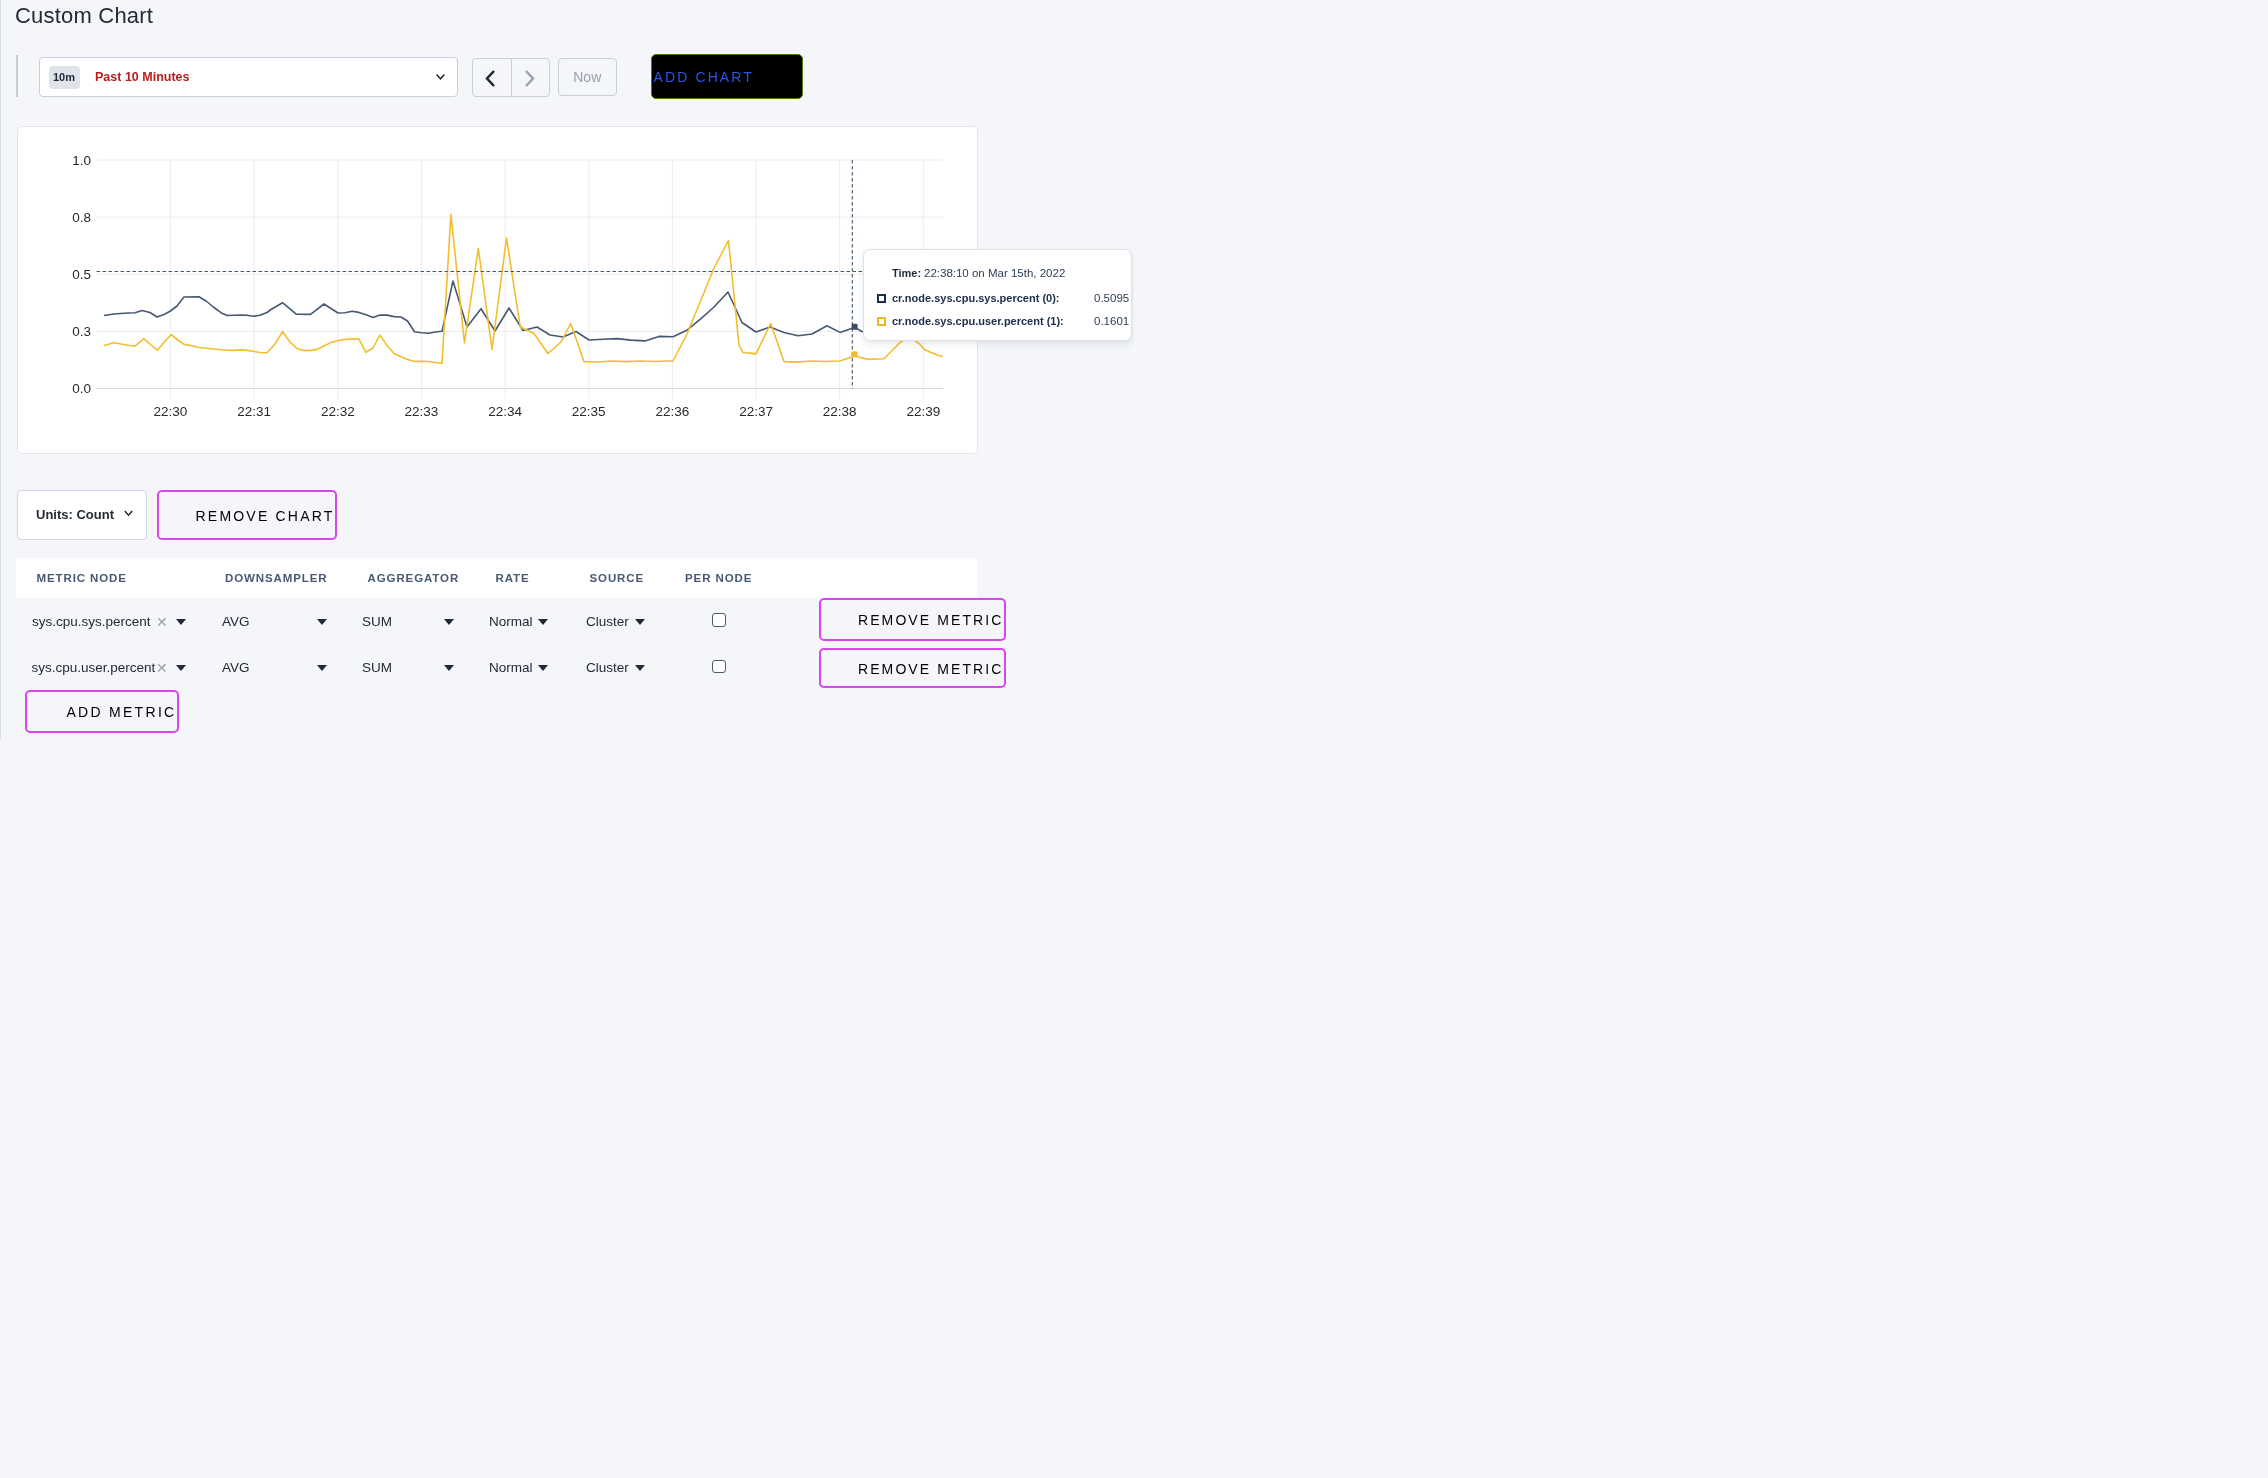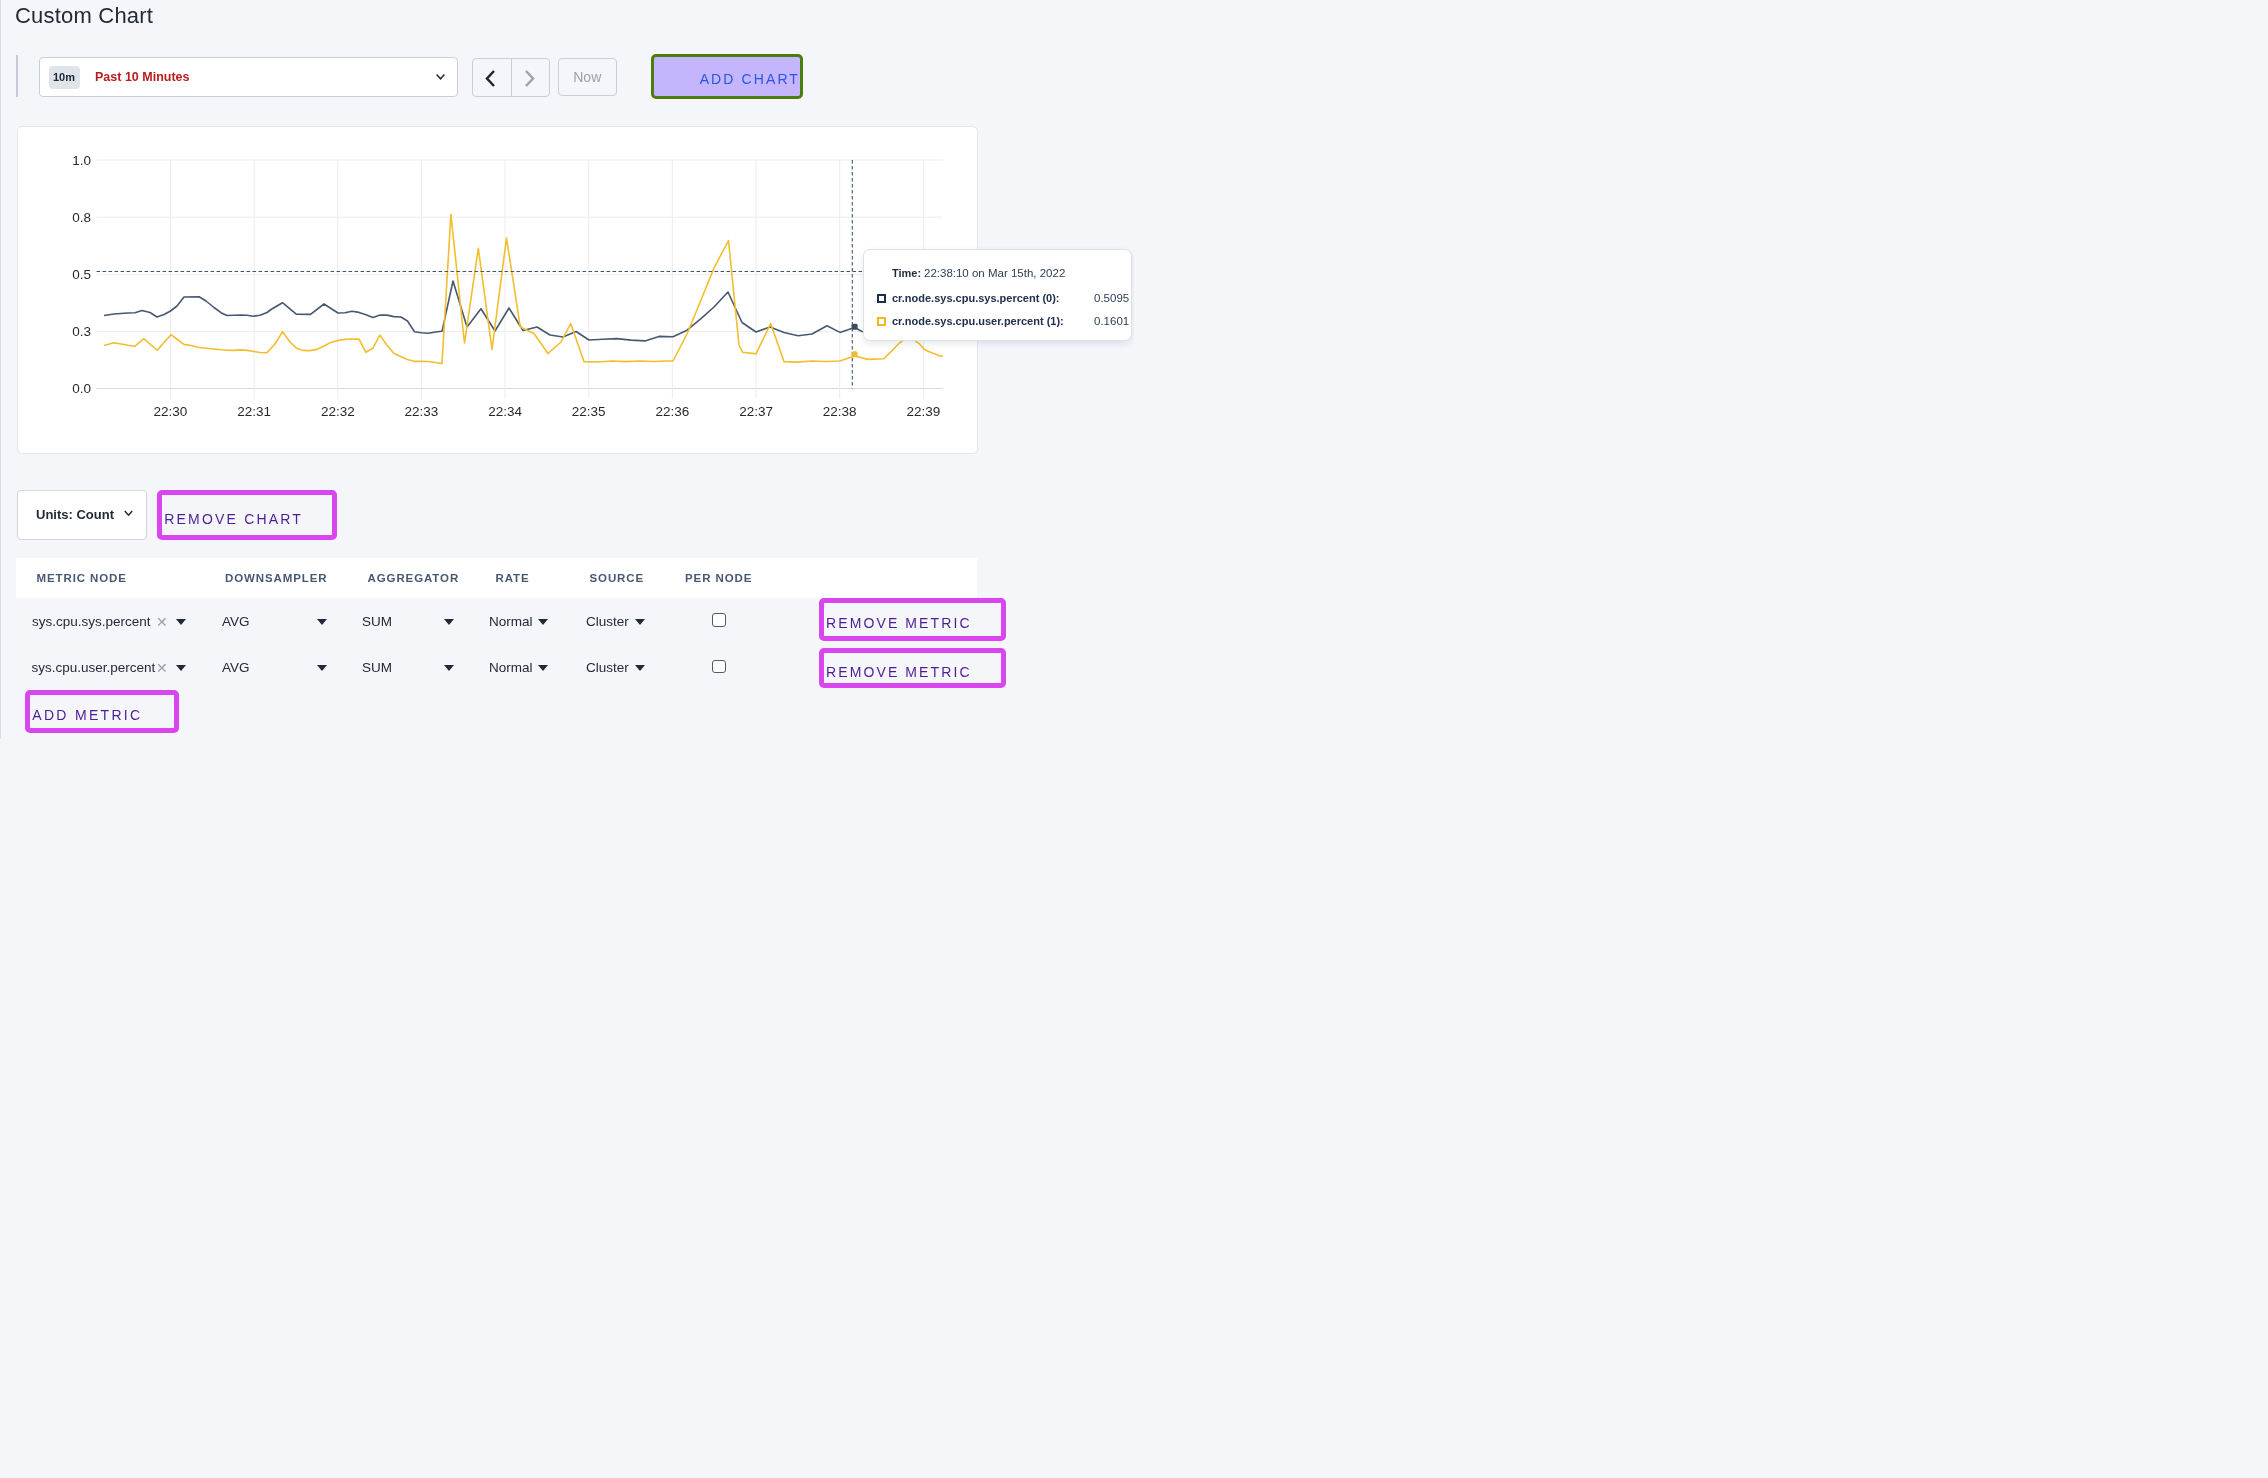--- a/index.html
+++ b/index.html
@@ -10,39 +10,39 @@
 .vline { left:15px; top:55px; width:1.5px; height:42px; background:#c5cad6; }
 .dd { left:38px; top:57px; width:419px; height:40px; background:#fff; border:1px solid #c9cedb; border-radius:4px; }
 .badge { left:47.5px; top:66px; width:31px; height:23px; background:#dfe3ea; border-radius:4px;
          font-size:11px; font-weight:bold; color:#1d2736; text-align:center; line-height:23px; }
 .ddtext { left:94px; top:70px; font-size:12.5px; color:#b91c1c;font-weight:bold; }
 .chev { stroke:#242a35; stroke-width:1.5; fill:none; }
 .arrows { left:471px; top:57.5px; width:77.5px; height:39px; border:1px solid #c9cedb; border-radius:4px; }
 .arrdiv { left:509.5px; top:58.5px; width:1px; height:37px; background:#c9cedb; }
 .nowbtn { left:557px; top:57.5px; width:58.5px; height:38.5px; border:1px solid #c9cedb; border-radius:4px;
           color:#9aa1ac; font-size:14px; text-align:center; line-height:37px; }
-.addchart { left:649.5px; top:54px; width:152.5px; height:45px; border:3px solid #4d7c0f; border-radius:5px;
-            background:#c4b5fd; color:#2a55e8; font-size:14px; letter-spacing:2.1px;
-            text-align:right; text-indent:2.1px; line-height:44px; }
+.addchart { left:649.5px; top:54px; width:152.5px; height:45px; border:1px solid #4d7c0f; border-radius:5px;
+            background:#000000; color:#2a55e8; font-size:14px; letter-spacing:2.1px;
+            text-align:left; text-indent:2.1px; line-height:44px; }
 .panel { left:15.5px; top:125.5px; width:961px; height:328.5px; background:#fff;
          border:1px solid #e3e6ec; border-radius:5px; }
 .chart { position:absolute; left:0; top:0; }
 .tick { font-family:"Liberation Sans",sans-serif; font-size:13.5px; fill:#26292e; }
 .tip { left:862px; top:249px; width:268.5px; height:92.3px; background:#fff; border:1px solid #dde1e8;
        border-radius:7px; box-shadow:0 3px 7px rgba(60,70,90,0.12); }
 .tr1 { left:891px; top:266.5px; font-size:11px; font-weight:bold; color:#1f2a3c; }
 .tr1v { left:923px; top:266.5px; font-size:11.5px; color:#2c3e56; }
 .sq { width:9px; height:9px; background:#fff; }
 .sqnavy { left:875.5px; top:293.5px; border:2px solid #1c2d4f; }
 .sqyel  { left:875.5px; top:316.5px; border:2px solid #f2b824; }
 .tname { font-size:11px; font-weight:bold; color:#20304d; }
 .tval { font-size:11.5px; color:#2c3e56; }
 .unitsbox { left:16px; top:489.5px; width:130px; height:50px; background:#fff; border:1px solid #d0d5de; border-radius:4px; }
 .unitstext { left:35px; top:507px; font-size:13px; font-weight:bold; color:#242a35; }
-.btn { border:5px solid #d946ef; border-radius:5px; color:#4c1d95; text-align:left; }
+.btn { border:2px solid #d946ef; border-radius:5px; color:#000000; text-align:right; }
 .removechart { left:156px; top:489.5px; width:179.5px; height:50px; font-size:14px; letter-spacing:2.2px; text-indent:2.2px; line-height:48px; }
 .thead { left:15px; top:558px; width:961px; height:40px; background:#fff; }
 .th { top:572px; font-size:11.5px; letter-spacing:0.9px; color:#475872; font-weight:bold; }
 .cell { font-size:13.5px; color:#242a35; }
 .x { color:#98a0ac; font-size:14px; }
 .tri { width:0; height:0; border-left:5.3px solid transparent; border-right:5.3px solid transparent;
        border-top:6.5px solid #1e2a3a; }
 .cb { width:13.5px; height:13.5px; border:1.5px solid #525a68; border-radius:3px; background:#fff; }
 .rmbtn { left:818px; width:186.5px; font-size:14px; letter-spacing:2.1px; text-indent:2.1px; }
 .addmetric { left:24px; top:690px; width:153.5px; height:43px; font-size:14px; letter-spacing:2.3px; text-indent:2.3px; line-height:41px; }

